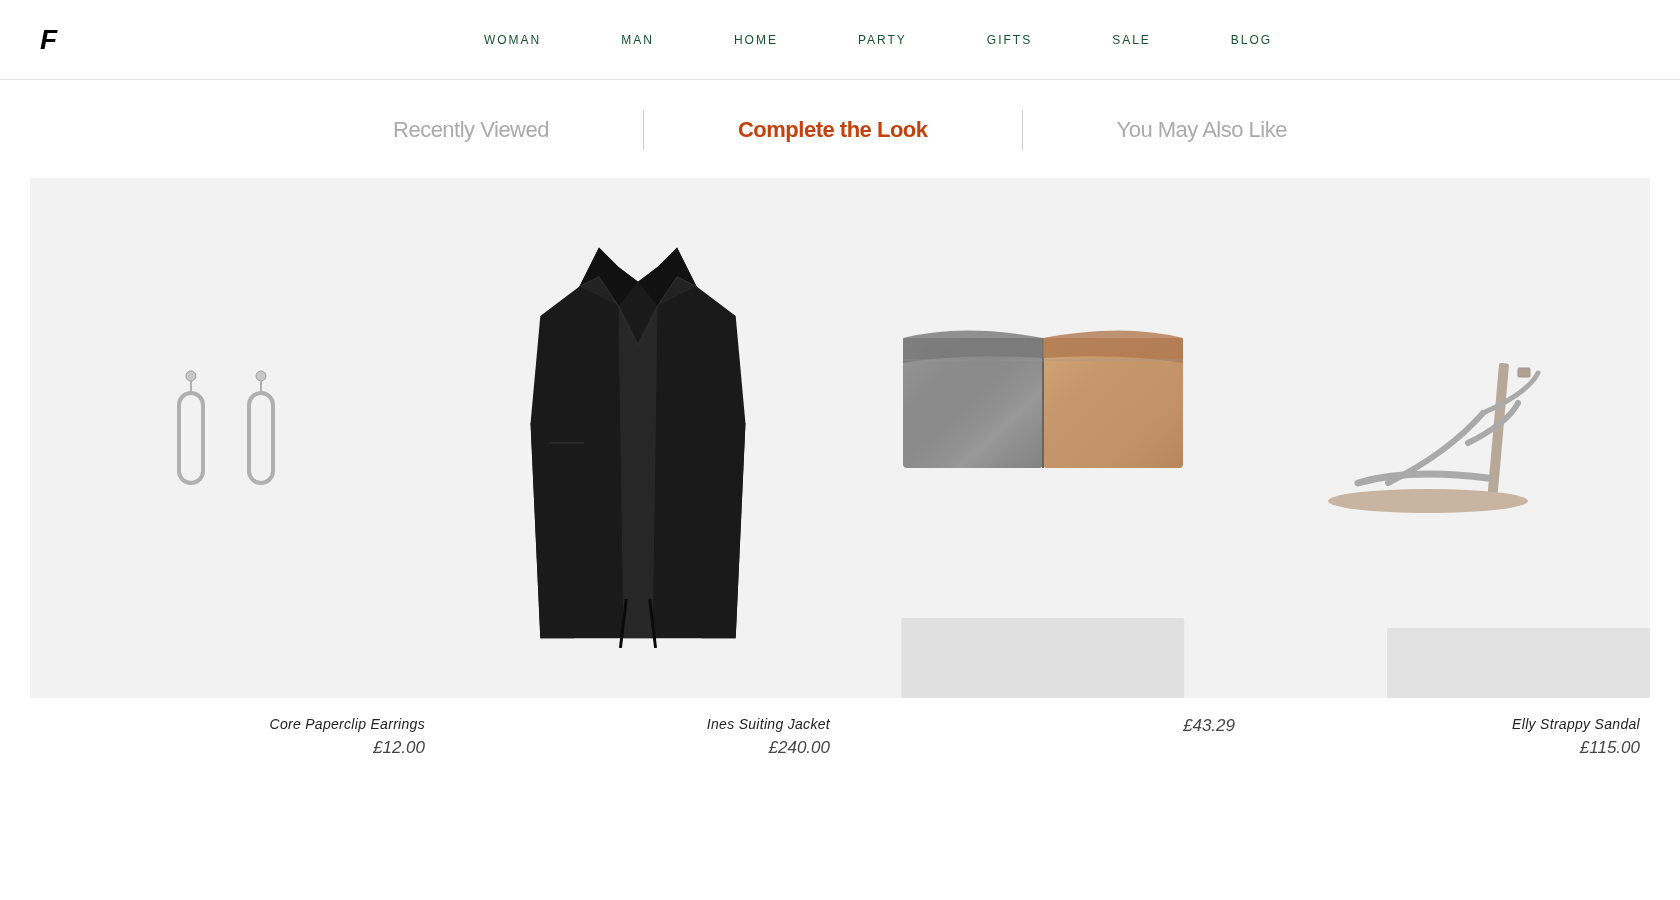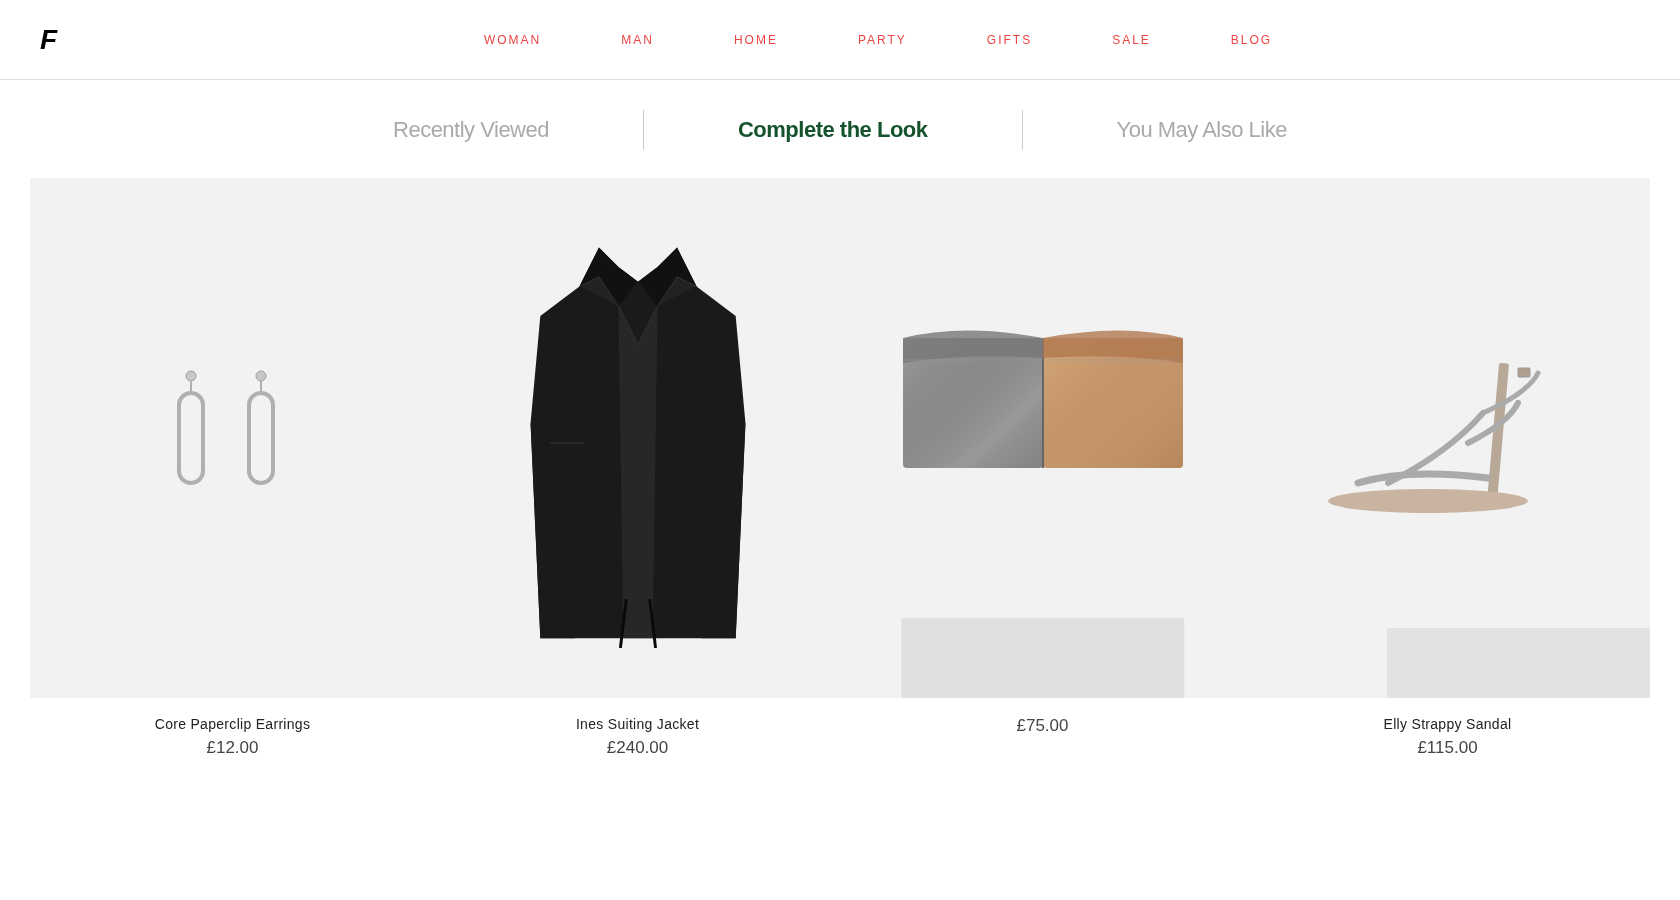--- a/index.html
+++ b/index.html
@@ -38,21 +38,21 @@
 
     nav {
       display: flex;
       gap: 80px;
       flex: 1;
       justify-content: center;
     }
 
     nav a {
       text-decoration: none;
-      color: #ef4444;
+      color: #14532d;
       font-size: 12px;
       letter-spacing: 2px;
       font-weight: 400;
       text-transform: uppercase;
     }
 
     
     .section-tabs {
       display: flex;
       align-items: center;
@@ -65,21 +65,21 @@
       font-size: 22px;
       font-weight: 400;
       color: #aaa;
       cursor: pointer;
       padding: 0 80px;
       letter-spacing: -0.5px;
     }
 
     .section-tab.active {
       font-weight: 700;
-      color: #14532d;
+      color: #c2410c;
       text-align: center;
     }
 
     .tab-divider {
       width: 1px;
       height: 40px;
       background: #ccc;
     }
 
     
@@ -109,22 +109,23 @@
     }
 
     
     .blazer-svg {
       width: 240px;
       height: 420px;
     }
 
     .product-info {
       padding: 18px 10px 10px;
-      text-align: center;
+      text-align: right;
       width: 100%;
+      font-style: italic;
     }
 
     .product-name {
       font-size: 14px;
       font-weight: 400;
       color: #222;
       letter-spacing: 0.3px;
       margin-bottom: 6px;
     }
 
@@ -273,21 +274,21 @@
           </linearGradient>
           <linearGradient id="goldGrad" x1="0%" y1="0%" x2="100%" y2="100%">
             <stop offset="0%" style="stop-color:#e8c090;stop-opacity:0.5"></stop>
             <stop offset="50%" style="stop-color:#c4956a;stop-opacity:0"></stop>
             <stop offset="100%" style="stop-color:#a07040;stop-opacity:0.4"></stop>
           </linearGradient>
         </defs>
       </svg>
     </div>
     <div class="product-info">
-      <div class="product-price">£75.00</div>
+      <div class="product-price">£43.29</div>
     </div>
   </div>
 
   <div class="product-card">
     <div class="product-image-container" style="position:relative;">
 
       <div class="pedestal-sandal"></div>
 
       <svg width="280" height="260" viewBox="0 0 280 260" style="position:relative;z-index:2;margin-bottom:50px">
 

